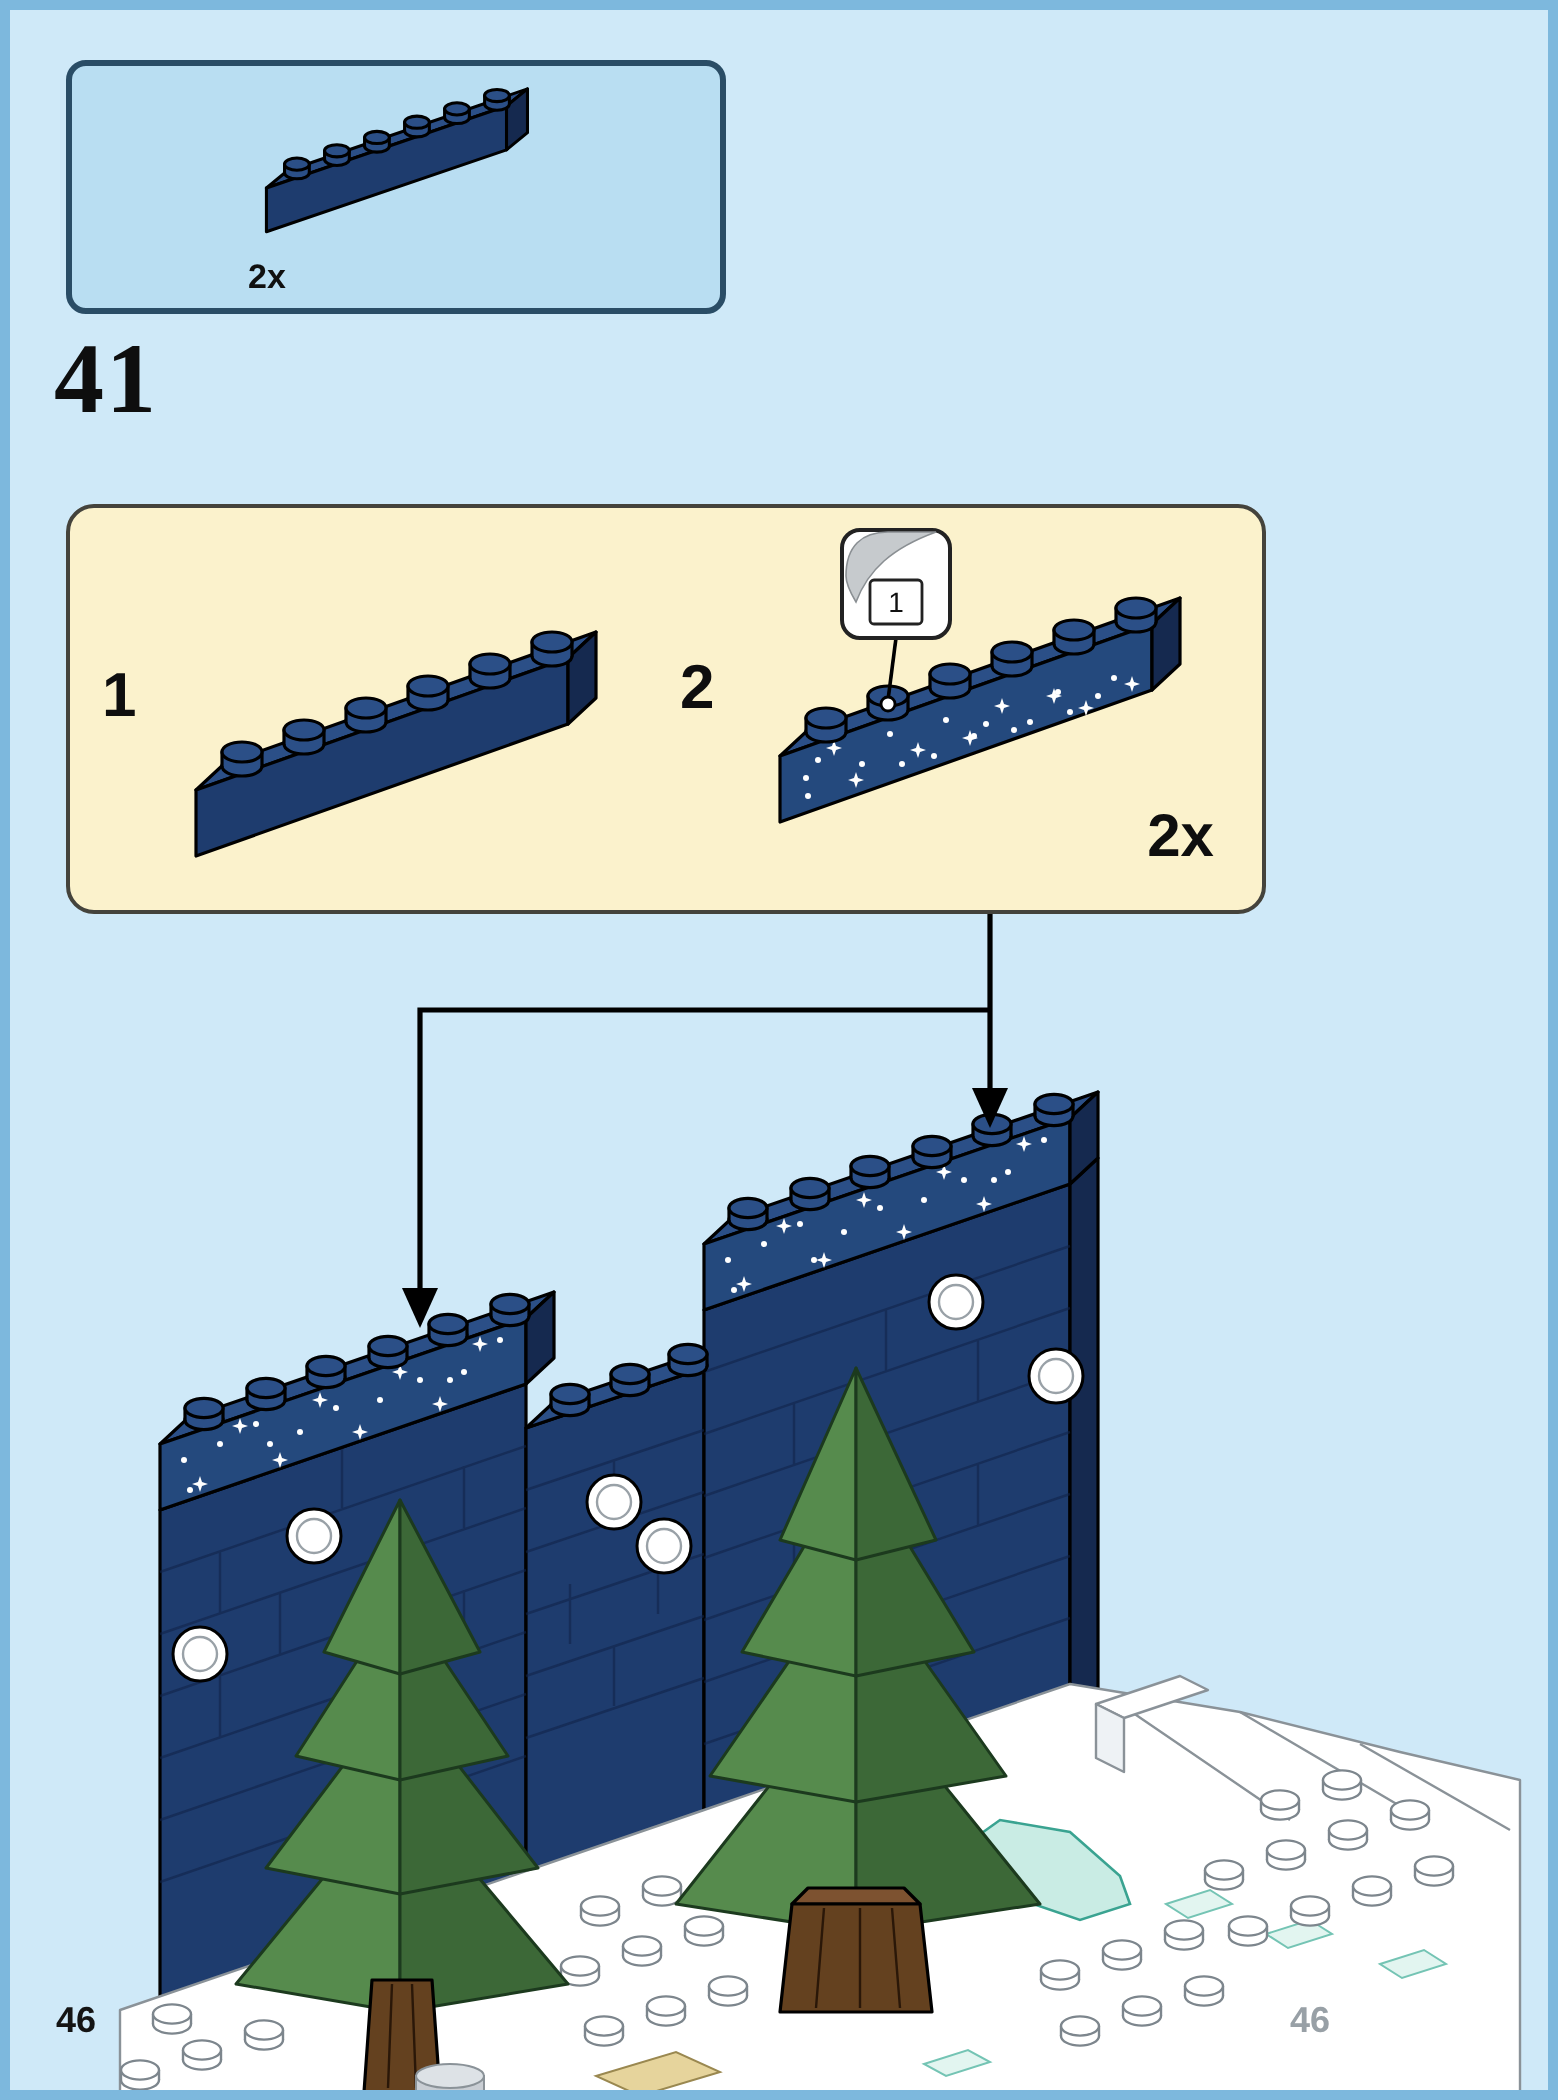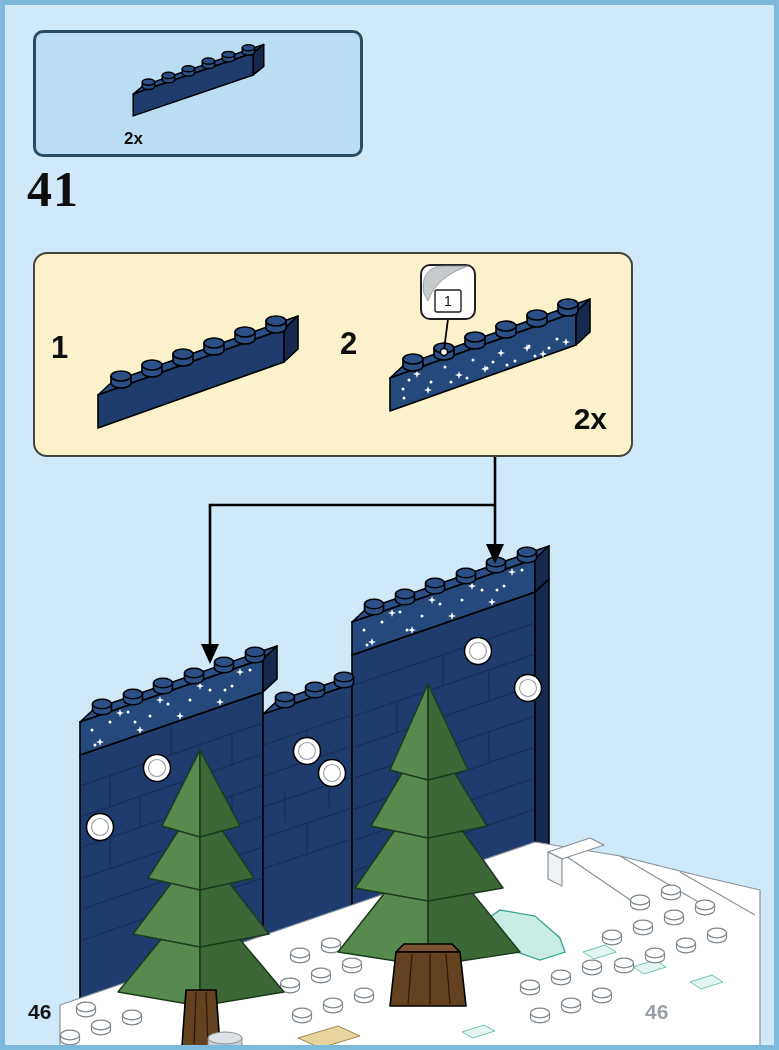--- a/index.html
+++ b/index.html
@@ -23,21 +23,21 @@
     position:absolute;left:33px;top:252px;width:600px;height:205px;box-sizing:border-box;
     background:var(--callout-bg-color,#fbf2cc);
     border:2px solid var(--callout-border-color,#44433c);
     border-radius:14px;z-index:3;
   }
   .callout-box svg{position:absolute;left:-2px;top:-2px;width:600px;height:205px;}
   .sub-label{position:absolute;font-size:31px;font-weight:bold;color:#0e0e0e;}
   .sub1{left:16px;top:76px;}
   .sub2{left:305px;top:72px;}
   .callout-qty{position:absolute;right:24px;top:148px;font-size:30px;font-weight:bold;color:#0e0e0e;}
-  .pageno{position:absolute;top:1000px;font-size:21px;font-weight:bold;z-index:4;}
+  .pageno{position:absolute;top:1000px;font-size:18px;font-weight:bold;z-index:4;}
   .pageno-left{left:28px;color:#141414;}
   .pageno-right{left:645px;color:#98a0a6;}
   svg{font-family:"Liberation Sans",sans-serif;}
   .s-blk{stroke:#000;stroke-width:1.6;stroke-linejoin:round;stroke-linecap:round;}
   .s-gray{stroke:#8a9298;stroke-width:1.2;stroke-linejoin:round;}
   .s-tree{stroke:#1c3a1e;stroke-width:1.5;stroke-linejoin:round;}
   .mortar{stroke:#10234a;stroke-width:1.2;opacity:.6;fill:none;}
   .f-navy{fill:var(--brick-navy,#1e3c6e);}
   .f-navyTop{fill:var(--brick-navy-top,#2b4f87);}
   .f-navySide{fill:var(--brick-navy-side,#15294f);}

